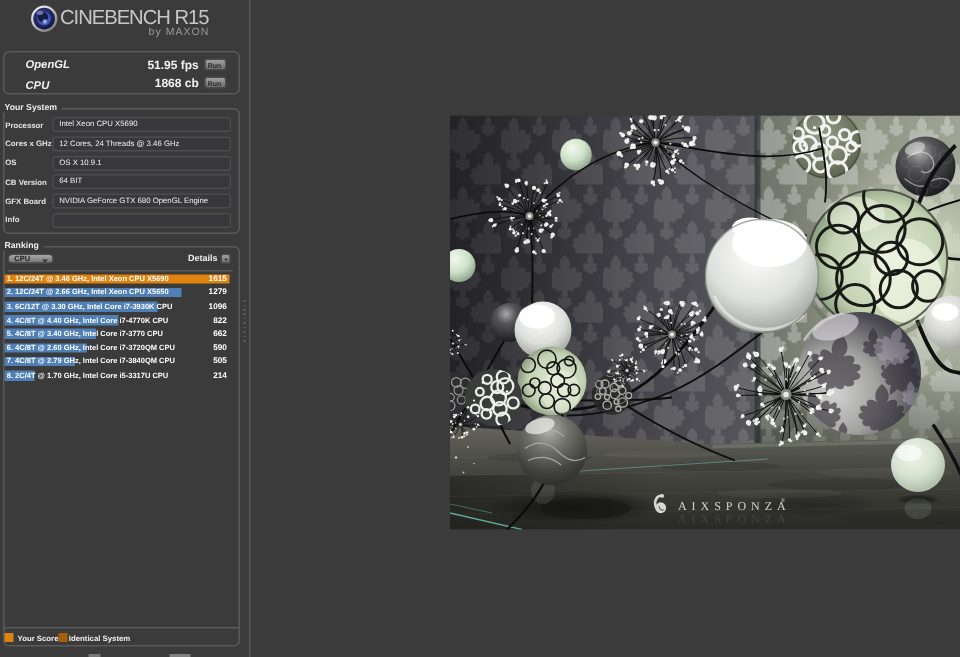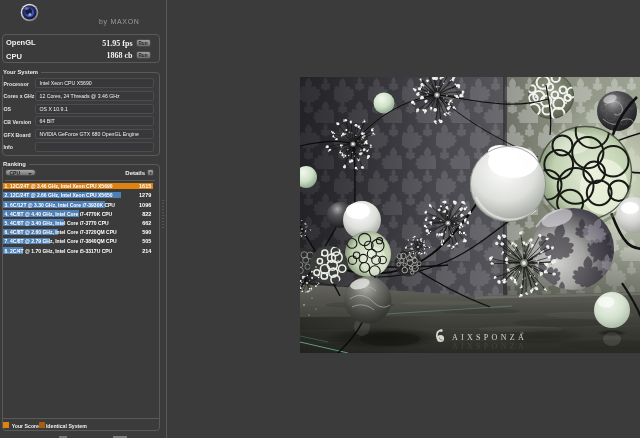--- a/index.html
+++ b/index.html
@@ -7,22 +7,22 @@
 #panel { position:absolute; left:0; top:0; width:166px; height:438px; }
 .abs { position:absolute; }
 #divider { position:absolute; left:166px; top:0; width:1px; height:438px; background:#5a5a5a; }
 #title { position:absolute; left:40px; top:3.6px; font-size:13.5px; color:#c6c6c6; letter-spacing:-0.7px; font-weight:400;}
 #bymaxon { position:absolute; left:99px; top:17.8px; font-size:7px; color:#9b9b9b; letter-spacing:0.7px; }
 .gbox { position:absolute; left:2px; width:158px; border:1px solid #5a5a5a; border-radius:4px; }
 .glabel { position:absolute; left:2px; background:#3b3b3b; padding:0 3px 0 1px; font-size:5.8px; font-weight:bold; color:#ececec; z-index:3;}
 .runbtn { position:absolute; left:135.5px; width:15px; height:8.3px; border-radius:2.2px;
    background:linear-gradient(#a0a0a0,#6e6e6e); border:0.5px solid #4a4a4a; color:#2a2a2a;
    font-size:4.6px; font-weight:bold; text-align:center; line-height:7.6px; }
-.blabel { position:absolute; left:6px; font-size:7.5px; font-weight:bold; color:#f2f2f2; }
-.bval  { position:absolute; right:33.5px; font-size:8px; font-weight:bold; color:#f2f2f2;font-family:Liberation Serif, serif; }
+.blabel { position:absolute; left:17px; font-size:7.5px; font-weight:bold; color:#f2f2f2;font-style:italic; }
+.bval  { position:absolute; right:33.5px; font-size:8px; font-weight:bold; color:#f2f2f2; }
 .flab { position:absolute; left:3.5px; font-size:5.2px; font-weight:bold; color:#e4e4e4; }
 .fbox { position:absolute; left:34.5px; width:119.5px; height:10px; background:#38383b;
    border:0.5px solid #4c4c4f; border-radius:2px; font-size:5.2px; color:#f0f0f0;
    line-height:9px; padding-left:4px; white-space:nowrap; overflow:hidden;}
 #dropdown { position:absolute; left:4.5px; top:169.3px; width:31px; height:6.8px; border-radius:3.4px;
    background:linear-gradient(#a8a8a8,#747474); border:0.5px solid #4a4a4a; font-size:5px;
    font-weight:bold; color:#222; line-height:6.2px; padding-left:4px;}
 #dropdown:after { content:""; position:absolute; right:3px; top:2.4px; width:0; height:0;
    border-left:2px solid transparent; border-right:2px solid transparent; border-top:2.6px solid #333; }
 #details { position:absolute; right:21px; top:170.3px; font-size:6px; font-weight:bold; color:#f0f0f0; }
@@ -56,20 +56,21 @@
           <stop offset="1" stop-color="#111233"></stop>
         </radialGradient>
       </defs>
   <circle cx="9.5" cy="9.5" r="8.8" fill="url(#lgr)"></circle>
   <circle cx="9.4" cy="9.4" r="7.2" fill="url(#lgb)"></circle>
   <circle cx="9.4" cy="9.4" r="4.6" fill="#3f57b4"></circle>
   <circle cx="8.6" cy="8.4" r="3.4" fill="#181b40"></circle>
   <circle cx="9.9" cy="11.4" r="1.5" fill="#93a7e8" opacity="0.95"></circle>
   <ellipse cx="6.7" cy="5.6" rx="2.2" ry="1.4" fill="#8a93c8" opacity="0.7"></ellipse>
  </svg>
+ <div id="title">CINEBENCH R15</div>
  <div id="bymaxon">by MAXON</div>
  <div class="gbox" style="top:33.5px; height:29.5px;"></div>
  <div class="blabel" style="top:37.6px">OpenGL</div>
  <div class="bval" style="top:39.2px">51.95 fps</div>
  <div class="runbtn" style="top:38.7px">Run</div>
  <div class="blabel" style="top:51.6px">CPU</div>
  <div class="bval" style="top:50.8px">1868 cb</div>
  <div class="runbtn" style="top:50.8px">Run</div>
  <div class="glabel" style="top:68.6px">Your System</div>
  <div class="gbox" style="top:71.5px; height:84px;"></div>

